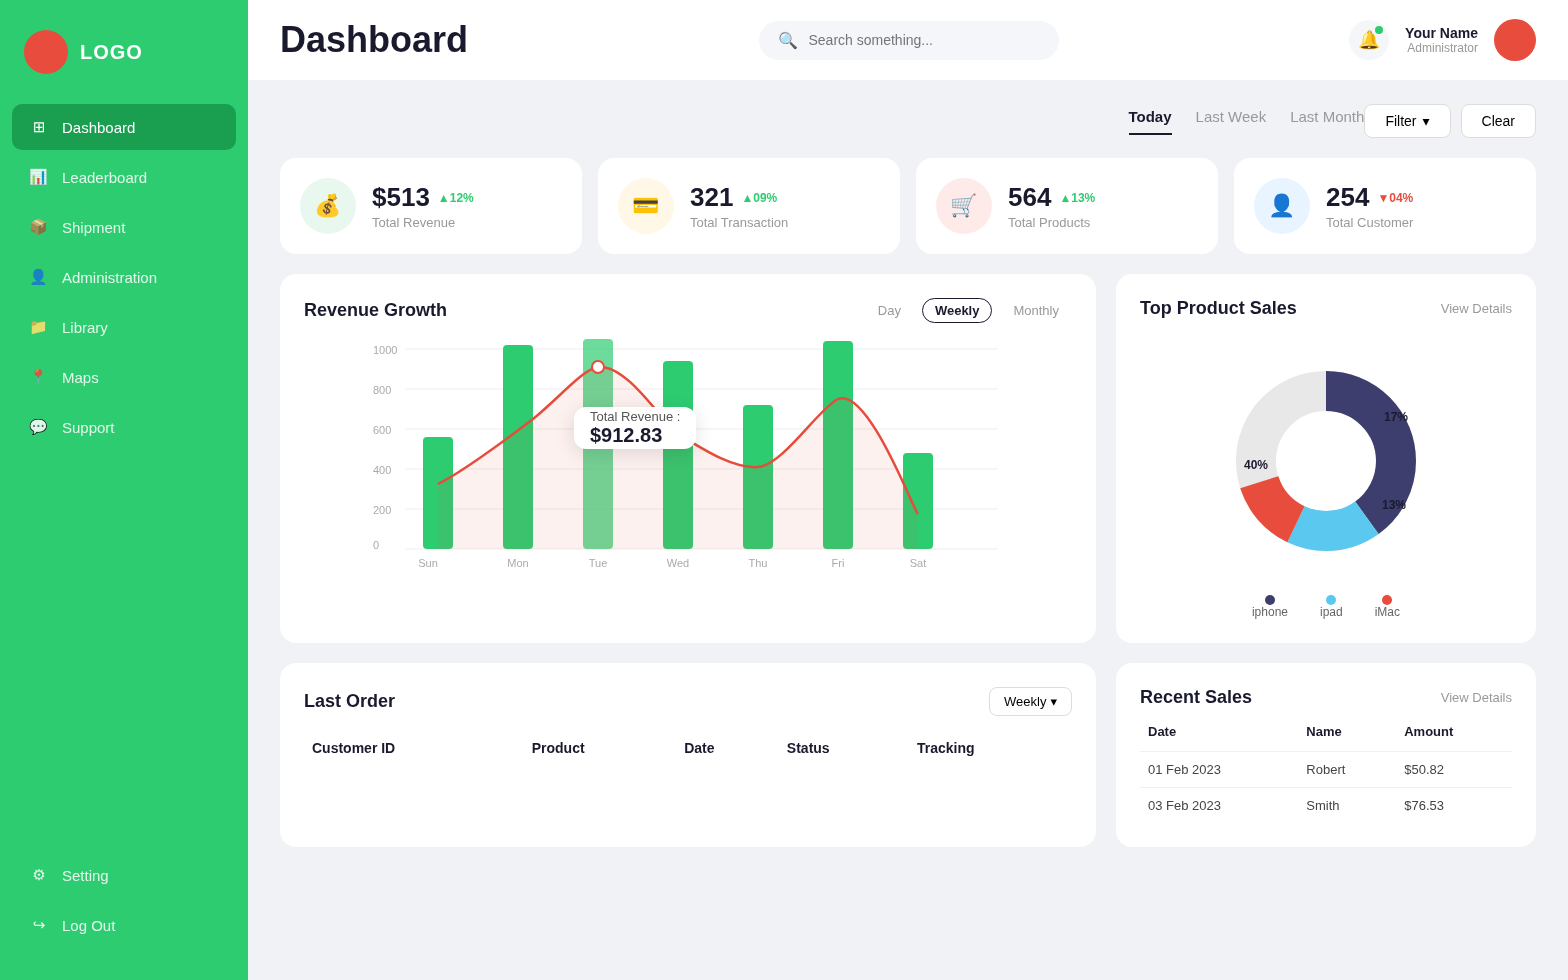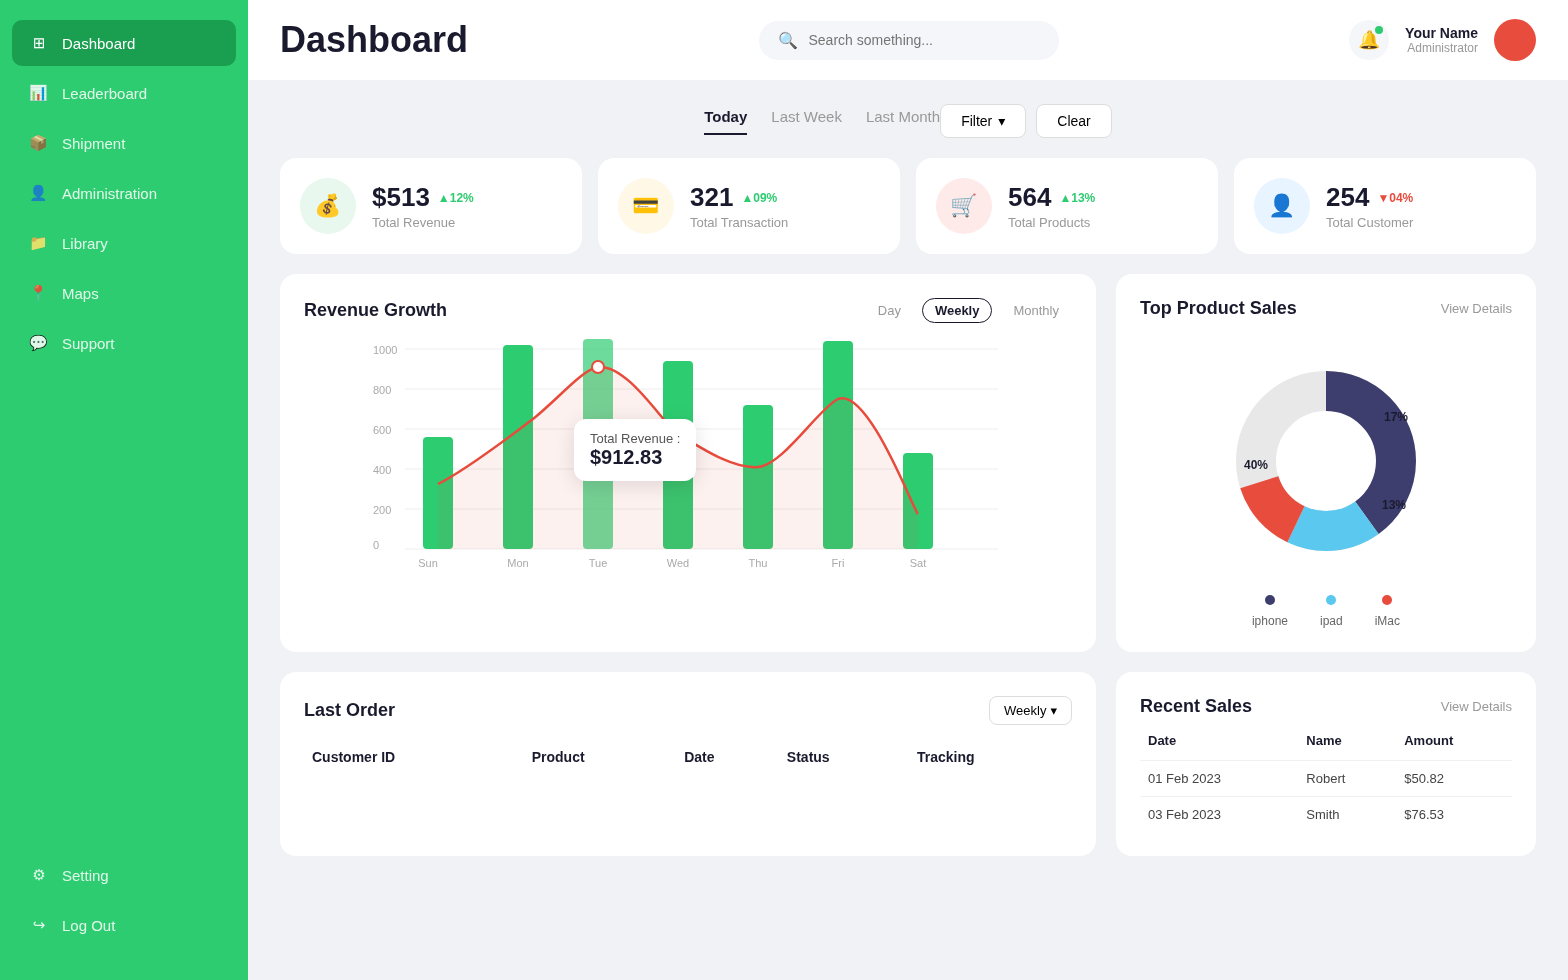--- a/index.html
+++ b/index.html
@@ -78,21 +78,21 @@
     }
     .user-info { text-align: right; }
     .user-name { font-weight: 600; font-size: 14px; color: #1a1a2e; }
     .user-role { font-size: 12px; color: #999; }
     .user-avatar { width: 42px; height: 42px; background: #e74c3c; border-radius: 50%; }
 
     
     .content { flex: 1; overflow-y: auto; padding: 24px 32px; display: flex; flex-direction: column; gap: 20px; }
 
     
-    .tabs-row { display: flex; align-items: center; justify-content: center; }
+    .tabs-row { display: flex; align-items: center; justify-content: flex-end; }
     .tabs { display: flex; gap: 24px; }
     .tab {
       font-size: 15px; color: #999; cursor: pointer; padding-bottom: 8px; border-bottom: 2px solid transparent;
     }
     .tab.active { color: #1a1a2e; font-weight: 600; border-bottom: 2px solid #1a1a2e; }
     .tab-actions { display: flex; gap: 10px; }
     .btn-filter, .btn-clear {
       border: 1.5px solid #ddd; background: white; border-radius: 8px;
       padding: 8px 20px; font-size: 14px; cursor: pointer; display: flex; align-items: center; gap: 6px;
     }
@@ -133,33 +133,33 @@
       font-size: 13px; color: #999; padding: 4px 12px; border-radius: 20px;
       border: 1.5px solid transparent; cursor: pointer;
     }
     .period-tab.active { border: 1.5px solid #1a1a2e; color: #1a1a2e; font-weight: 600; }
 
     .chart-area { position: relative; height: 240px; }
     svg.chart { width: 100%; height: 100%; }
 
     
     .tooltip-box {
-      position: absolute; top: 80px; left: 270px;
-      background: white; border-radius: 12px; padding: 12px 16px;
+      position: absolute; top: 68px; left: 270px;
+      background: white; border-radius: 12px; padding: 2px 16px;
       box-shadow: 0 4px 20px rgba(0,0,0,0.12); z-index: 10;
     }
     .tooltip-label { font-size: 13px; color: #555; }
     .tooltip-value { font-size: 20px; font-weight: 700; color: #1a1a2e; }
 
     
     .pie-card { display: flex; flex-direction: column; }
     .view-details { font-size: 13px; color: #999; cursor: pointer; }
     .pie-container { display: flex; justify-content: center; align-items: center; margin: 16px 0; position: relative; height: 220px; }
     .pie-legend { display: flex; justify-content: center; gap: 32px; margin-top: 8px; }
-    .legend-item { display: flex; flex-direction: column; align-items: center; gap: 9px; }
+    .legend-item { display: flex; flex-direction: column; align-items: center; gap: 0; }
     .legend-dot { width: 10px; height: 10px; border-radius: 50%; }
     .legend-label { font-size: 12px; color: #666; }
 
     
     .middle-row { display: grid; grid-template-columns: 1fr 420px; gap: 20px; }
     .table-header { display: flex; justify-content: space-between; align-items: center; margin-bottom: 24px; }
     .weekly-select {
       border: 1.5px solid #ddd; background: white; border-radius: 8px;
       padding: 6px 14px; font-size: 13px; display: flex; align-items: center; gap: 4px; cursor: pointer;
     }
@@ -175,20 +175,24 @@
     .status-delivered { color: #2ecc71; font-weight: 600; }
 
     
     .recent-card table thead th { font-size: 13px; }
     .recent-card table tbody tr td { font-size: 13px; }
   </style>
 </head>
 <body>
 
 <div class="sidebar">
+  <div class="sidebar-logo">
+    <div class="logo-circle"></div>
+    <span class="logo-text">LOGO</span>
+  </div>
   <div class="sidebar-nav" id="sidebar-nav">
       <div class="nav-item active">
         <span class="nav-icon">⊞</span>
         <span>Dashboard</span>
       </div>
       <div class="nav-item">
         <span class="nav-icon">📊</span>
         <span>Leaderboard</span>
       </div>
       <div class="nav-item">

